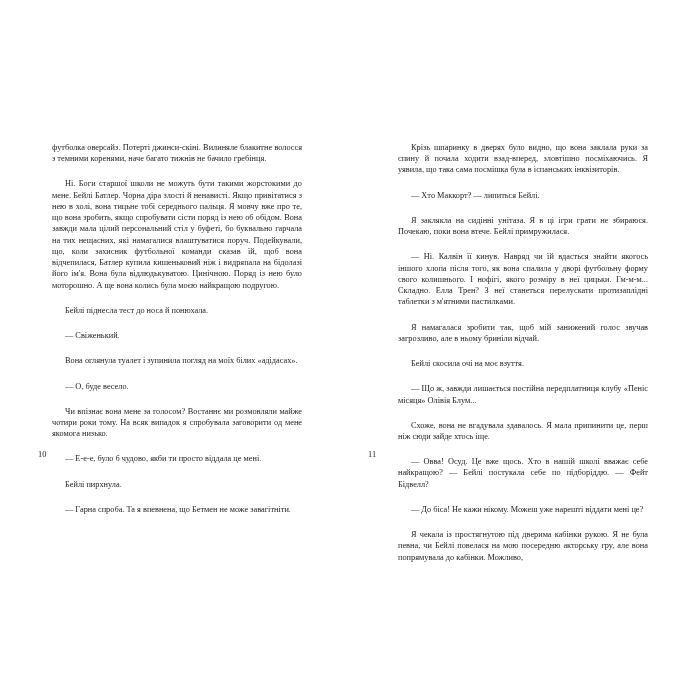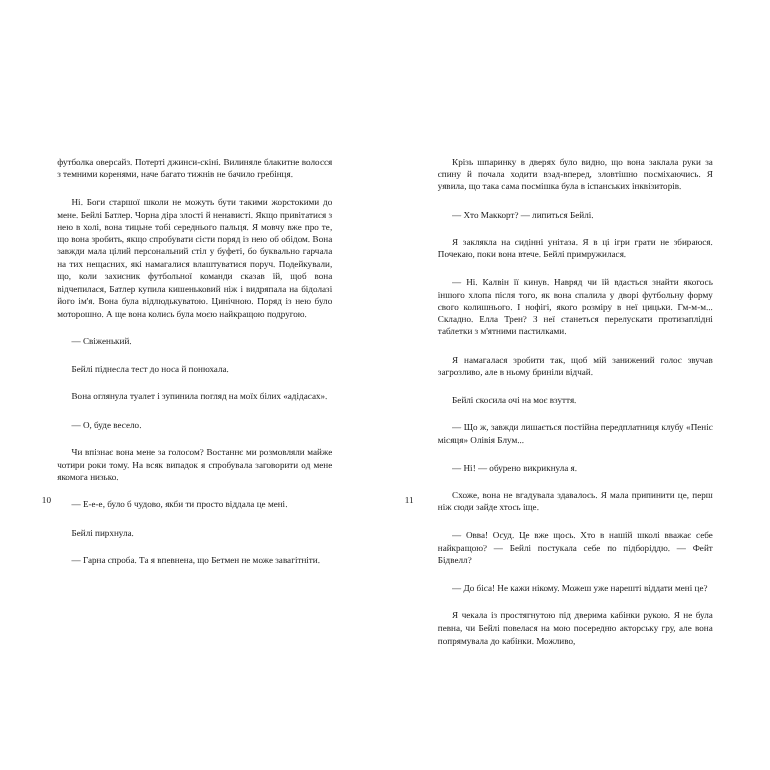--- a/index.html
+++ b/index.html
@@ -64,43 +64,42 @@
 </style>
 </head>
 <body>
 
 <div class="spread">
 
   <div class="page page-left">
     <div class="col-text">
       <p class="noind">футболка оверсайз. Потерті джинси-скіні. Вилиняле блакитне волосся з темними коренями, наче багато тижнів не бачило гребінця.</p>
       <p class="ind">Ні. Боги старшої школи не можуть бути такими жорстокими до мене. Бейлі Батлер. Чорна діра злості й ненависті. Якщо привітатися з нею в холі, вона тицьне тобі середнього пальця. Я мовчу вже про те, що вона зробить, якщо спробувати сісти поряд із нею об обідом. Вона завжди мала цілий персональний стіл у буфеті, бо буквально гарчала на тих нещасних, які намагалися влаштуватися поруч. Подейкували, що, коли захисник футбольної команди сказав їй, щоб вона відчепилася, Батлер купила кишеньковий ніж і видряпала на бідолазі його ім'я. Вона була відлюдькуватою. Цинічною. Поряд із нею було моторошно. А ще вона колись була моєю найкращою подругою.</p>
+      <p class="ind">Бейлі піднесла тест до носа й понюхала.</p>
       <p class="ind">— Свіженький.</p>
-      <p class="ind">Бейлі піднесла тест до носа й понюхала.</p>
       <p class="ind">Вона оглянула туалет і зупинила погляд на моїх білих «адідасах».</p>
       <p class="ind">— О, буде весело.</p>
       <p class="ind">Чи впізнає вона мене за голосом? Востаннє ми розмовляли майже чотири роки тому. На всяк випадок я спробувала заговорити од мене якомога низько.</p>
       <p class="ind">— Е-е-е, було б чудово, якби ти просто віддала це мені.</p>
       <p class="ind">Бейлі пирхнула.</p>
       <p class="ind">— Гарна спроба. Та я впевнена, що Бетмен не може завагітніти.</p>
     </div>
   </div>
 
   <div class="folio folio-left">10</div>
 
   <div class="page page-right">
     <div class="col-text">
       <p class="ind">Крізь шпаринку в дверях було видно, що вона заклала руки за спину й почала ходити взад-вперед, зловтішно посміхаючись. Я уявила, що така сама посмішка була в іспанських інквізиторів.</p>
       <p class="ind">— Хто Маккорт? — липиться Бейлі.</p>
       <p class="ind">Я заклякла на сидінні унітаза. Я в ці ігри грати не збираюся. Почекаю, поки вона втече. Бейлі примружилася.</p>
       <p class="ind">— Ні. Калвін її кинув. Навряд чи їй вдасться знайти якогось іншого хлопа після того, як вона спалила у дворі футбольну форму свого колишнього. І нофігі, якого розміру в неї цицьки. Гм-м-м... Складно. Елла Трен? З неї станеться перелускати протизаплідні таблетки з м'ятними пастилками.</p>
       <p class="ind">Я намагалася зробити так, щоб мій занижений голос звучав загрозливо, але в ньому бриніли відчай.</p>
       <p class="ind">Бейлі скосила очі на моє взуття.</p>
       <p class="ind">— Що ж, завжди лишається постійна передплатниця клубу «Пеніс місяця» Олівія Блум...</p>
-      <p class="ind">— Ні! — обурено викрикнула я.</p>
       <p class="ind">Схоже, вона не вгадувала здавалось. Я мала припинити це, перш ніж сюди зайде хтось іще.</p>
       <p class="ind">— Овва! Осуд. Це вже щось. Хто в нашій школі вважає себе найкращою? — Бейлі постукала себе по підборіддю. — Фейт Бідвелл?</p>
       <p class="ind">— До біса! Не кажи нікому. Можеш уже нарешті віддати мені це?</p>
       <p class="ind">Я чекала із простягнутою під дверима кабінки рукою. Я не була певна, чи Бейлі повелася на мою посередню акторську гру, але вона попрямувала до кабінки. Можливо,</p>
     </div>
   </div>
 
   <div class="folio folio-right">11</div>
 
 </div>

